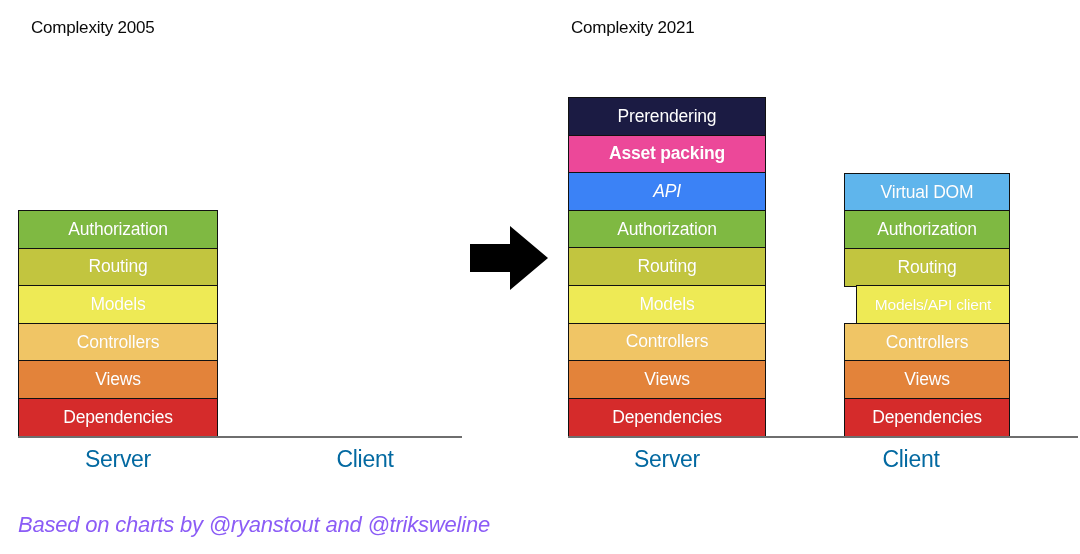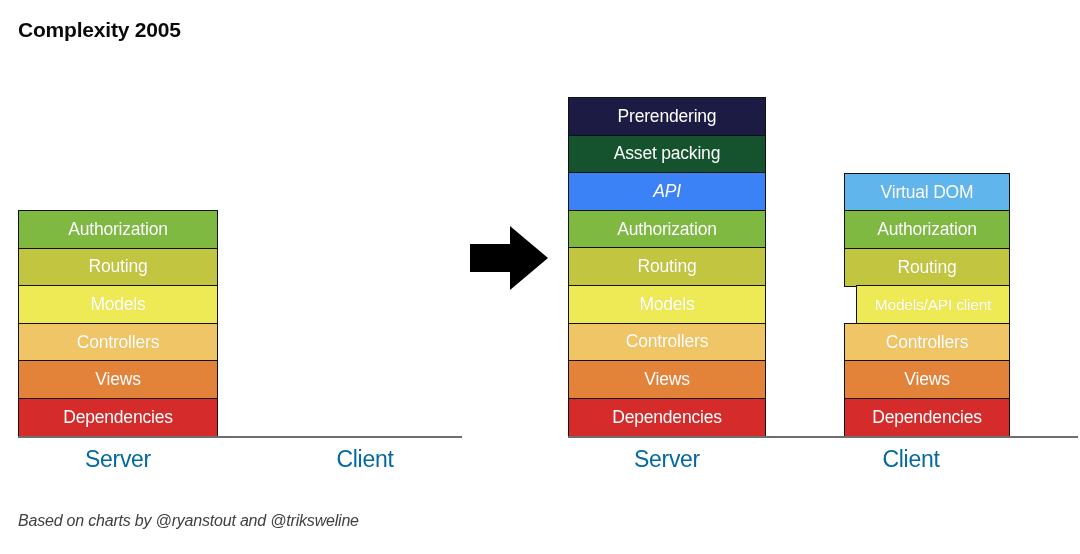--- a/index.html
+++ b/index.html
@@ -16,25 +16,26 @@
   }
 
   .canvas {
     position: absolute;
     inset: 0;
   }
 
   
   .panel-title {
     position: absolute;
-    font-size: 21px;
-    font-weight: bold;
+    font-size: 17px;
+    font-weight: normal;
     color: #0a0a0a;
     letter-spacing: -0.2px;
     white-space: nowrap;
+    margin-left: 13px;
   }
   #title-2005 { left: 18px;  top: 18px; }
   #title-2021 { left: 558px; top: 18px; }
 
   
   .stack {
     position: absolute;
     display: flex;
     flex-direction: column;
     box-sizing: border-box;
@@ -81,23 +82,23 @@
     top: 226px;
     width: 78px;
     height: 64px;
   }
 
   
   #caption {
     position: absolute;
     left: 18px;
     top: 512px;
-    font-size: 16px;
+    font-size: 22px;
     font-style: italic;
-    color: #404040;
+    color: #8b5cf6;
     white-space: nowrap;
     letter-spacing: -0.2px;
   }
 </style>
 </head>
 <body>
 
 <div class="canvas">
 
   <div class="panel-title" id="title-2005">Complexity 2005</div>
@@ -128,26 +129,27 @@
   <div class="axis-label" id="axis-2005-server" style="left:18px; top:446px; width:200px;">Server</div>
 
   <div class="axis-label" id="axis-2005-client" style="left:268px; top:446px; width:194px;">Client</div>
 
   <div class="arrow">
     <svg viewBox="0 0 78 64" width="78" height="64" aria-hidden="true">
       <polygon points="0,18 40,18 40,0 78,32 40,64 40,46 0,46" fill="#000000"></polygon>
     </svg>
   </div>
 
+  <div class="panel-title" id="title-2021">Complexity 2021</div>
 
   <div class="stack" id="stack-2021-server" style="left:568px; top:97px; width:198px; height:340px;">
       <div class="band" style="background: rgb(27, 27, 67); flex: 1 1 0px;">
         <span>Prerendering</span>
       </div>
-      <div class="band" style="background: #14532d; flex: 1 1 0px;">
+      <div class="band" style="background: #ec4899; flex: 1 1 0px; font-weight: bold;">
         <span>Asset packing</span>
       </div>
       <div class="band" style="background: #3b82f6; flex: 1 1 0px; font-style: italic;">
         <span>API</span>
       </div>
       <div class="band" style="background: rgb(127, 185, 66); flex: 1 1 0px;">
         <span>Authorization</span>
       </div>
       <div class="band" style="background: rgb(194, 197, 63); flex: 1 1 0px;">
         <span>Routing</span>

